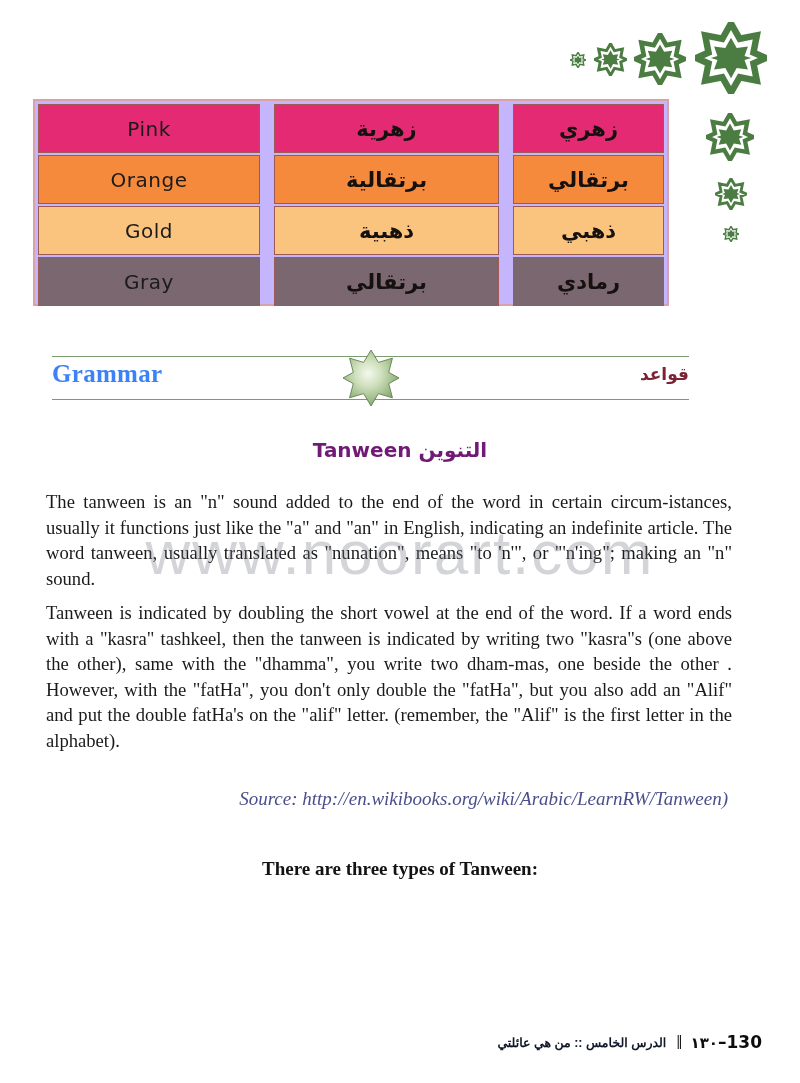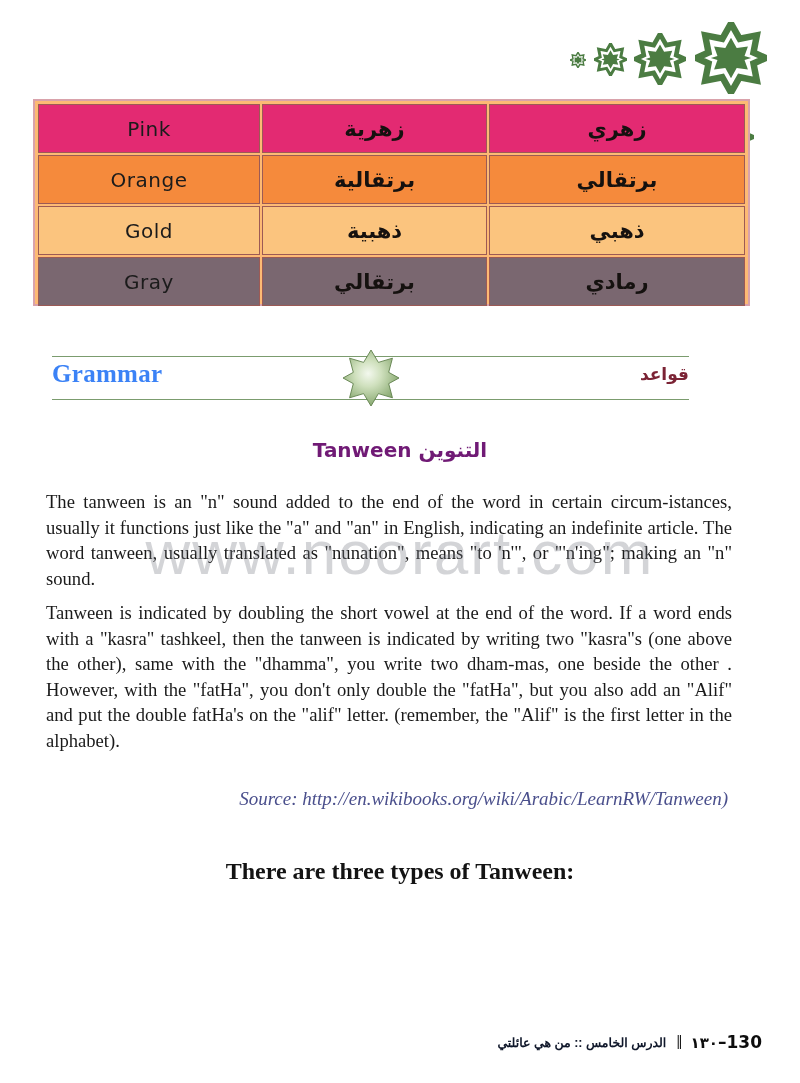--- a/index.html
+++ b/index.html
@@ -20,23 +20,23 @@
     top: 0; right: 0;
     width: 240px; height: 290px;
     pointer-events: none;
   }
   .deco-star { position: absolute; }
 
   
   #color-table {
     position: absolute;
     left: 33px; top: 99px;
-    width: 717px; height: 207px;
+    width: 636px; height: 207px;
     border: 2px solid #d9a2ab;
-    background: #fdba74;
+    background: #c4b5fd;
     padding: 3px;
   }
   .ct-row {
     display: flex;
     height: 49px;
     margin-bottom: 2px;
   }
   .ct-row:last-child { margin-bottom: 0; border-radius: 18px; }
   .ct-cell {
     border: 1px solid #9c5a55;
@@ -53,21 +53,21 @@
     letter-spacing: .5px;
   }
   .ct-cell.ar-fem { width: 225px; }
   .ct-cell.ar-masc { flex: 1; }
   .ct-cell.arabic {
     font-family: "DejaVu Sans", sans-serif;
     font-size: 21px;
     font-weight: bold;
     color: #15110f;
     direction: rtl;
-    margin-left: 2px;
+    margin-left: 14px;
   }
 
   
   #grammar-banner {
     position: absolute;
     left: 52px; top: 352px;
     width: 637px; height: 52px;
   }
   .gb-rule {
     position: absolute;
@@ -138,21 +138,21 @@
     font-style: italic;
     font-size: 19px;
     color: #4a4f8c;
   }
 
   #types-heading {
     position: absolute;
     left: 0; right: 0; top: 858px;
     text-align: center;
     font-family: "Liberation Serif", serif;
-    font-size: 24px;
+    font-size: 19px;
     font-weight: bold;
     color: #131313;
   }
 
   
   #footer {
     position: absolute;
     right: 38px; bottom: 30px;
     display: flex;
     align-items: center;

